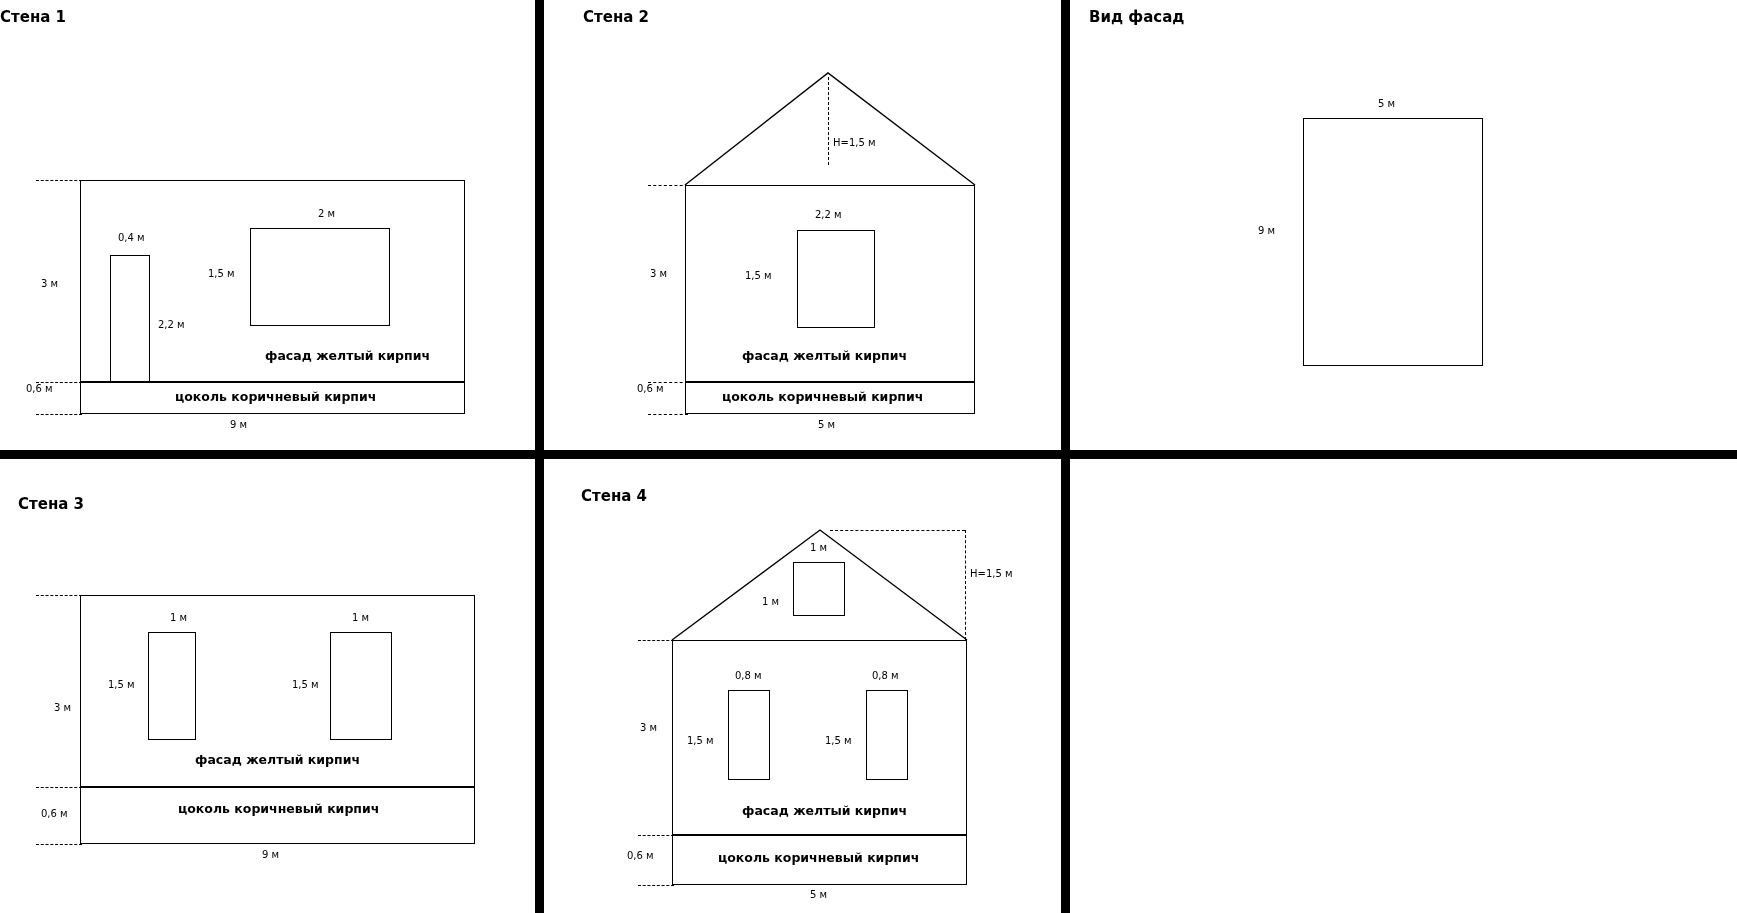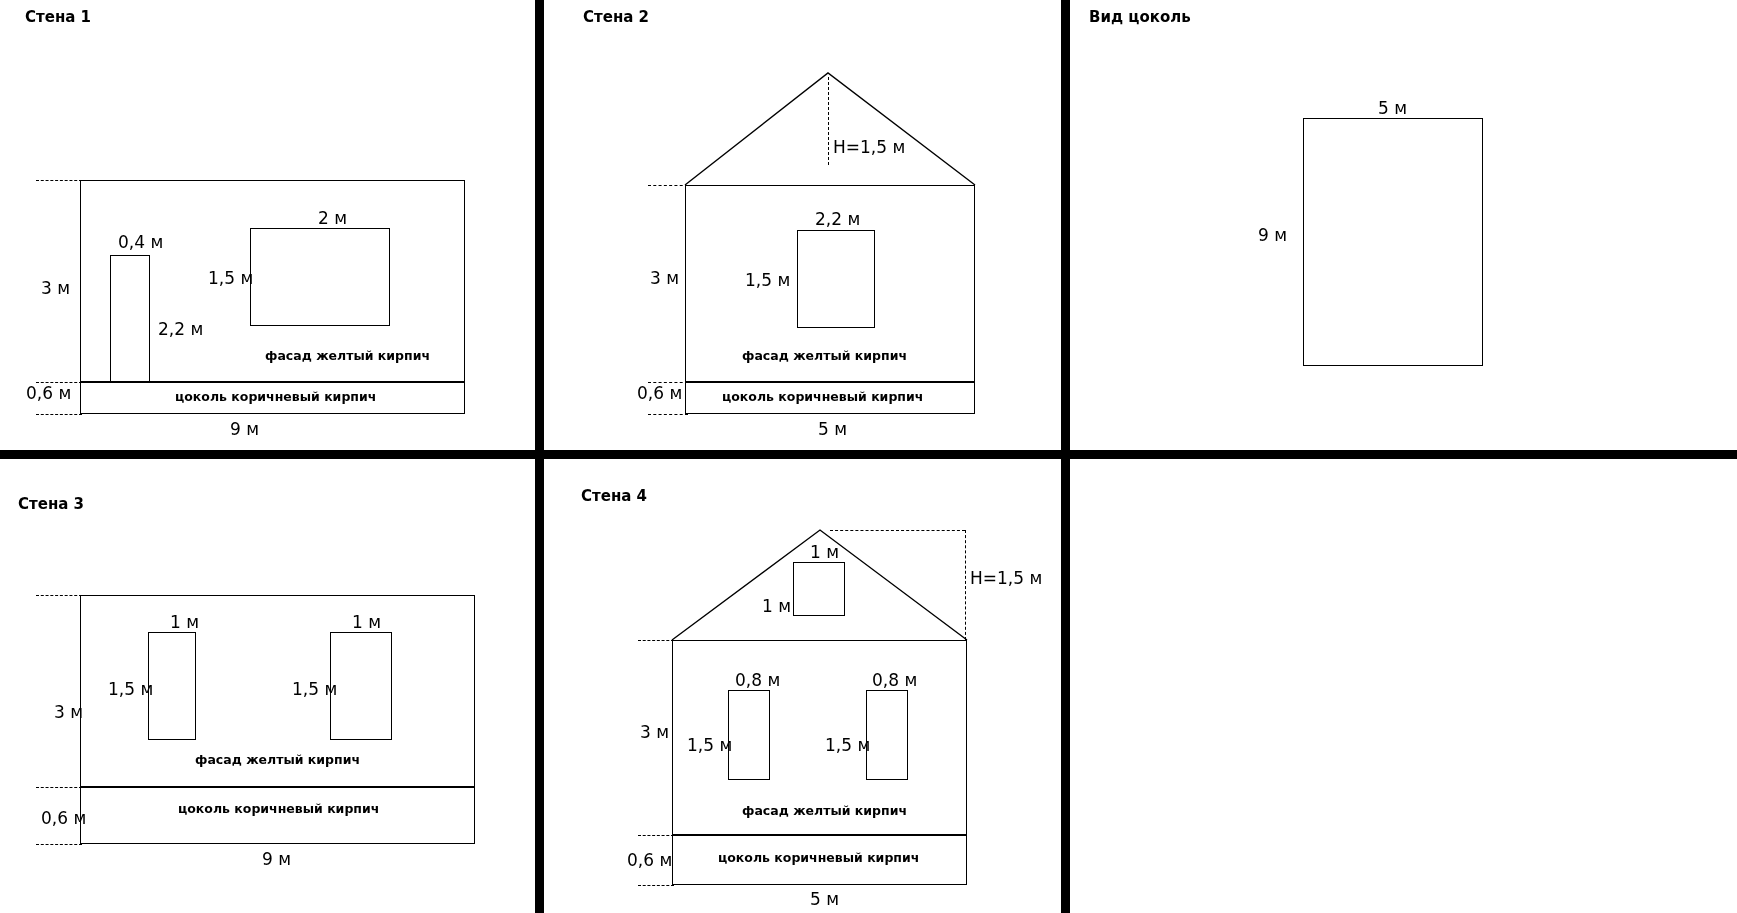--- a/index.html
+++ b/index.html
@@ -22,21 +22,21 @@
   }
   .panel-title {
     position: absolute;
     font-size: 15px;
     font-weight: bold;
     color: #000;
     white-space: nowrap;
   }
   .label {
     position: absolute;
-    font-size: 17px;
+    font-size: 10px;
     color: #000;
     white-space: nowrap;
   }
   .label-bold {
     position: absolute;
     font-size: 12.5px;
     font-weight: bold;
     color: #000;
     white-space: nowrap;
   }
@@ -72,21 +72,21 @@
 </style>
 </head>
 <body>
 
 <div class="canvas">
 
   <div class="divider-v" style="left:535px; top:0px; width:9px; height:913px;"></div>
   <div class="divider-v" style="left:1061px; top:0px; width:9px; height:913px;"></div>
   <div class="divider-h" style="left:0px; top:450px; width:1737px; height:9px;"></div>
 
-  <div class="panel-title" style="left:25px; top:8px;">Стена 1</div>
+  <div class="panel-title" style="left:0; top:8px;">Стена 1</div>
 
   <div class="shape" style="left:80px; top:180px; width:385px; height:202px;"></div>
 
   <div class="shape" style="left:80px; top:382px; width:385px; height:32px;"></div>
 
   <div class="shape" style="left:110px; top:255px; width:40px; height:127px;"></div>
 
   <div class="shape" style="left:250px; top:228px; width:140px; height:98px;"></div>
 
   <div class="dash-h" style="left:36px; top:180px; width:46px;"></div>
@@ -116,21 +116,21 @@
 
   <div class="label" style="left:650px; top:268px;">3 м</div>
   <div class="label" style="left:637px; top:383px;">0,6 м</div>
   <div class="label" style="left:818px; top:419px;">5 м</div>
   <div class="label" style="left:833px; top:137px;">H=1,5 м</div>
   <div class="label" style="left:815px; top:209px;">2,2 м</div>
   <div class="label" style="left:745px; top:270px;">1,5 м</div>
   <div class="label-bold" style="left:742px; top:348px;">фасад желтый кирпич</div>
   <div class="label-bold" style="left:722px; top:389px;">цоколь коричневый кирпич</div>
 
-  <div class="panel-title" style="left:1089px; top:8px;">Вид цоколь</div>
+  <div class="panel-title" style="left:1089px; top:8px;">Вид фасад</div>
 
   <div class="shape" style="left:1303px; top:118px; width:180px; height:248px;"></div>
   <div class="label" style="left:1378px; top:98px;">5 м</div>
   <div class="label" style="left:1258px; top:225px;">9 м</div>
 
   <div class="panel-title" style="left:18px; top:495px;text-align:center;">Стена 3</div>
 
   <div class="shape" style="left:80px; top:595px; width:395px; height:192px;"></div>
   <div class="shape" style="left:80px; top:787px; width:395px; height:57px;"></div>
   <div class="shape" style="left:148px; top:632px; width:48px; height:108px;"></div>

